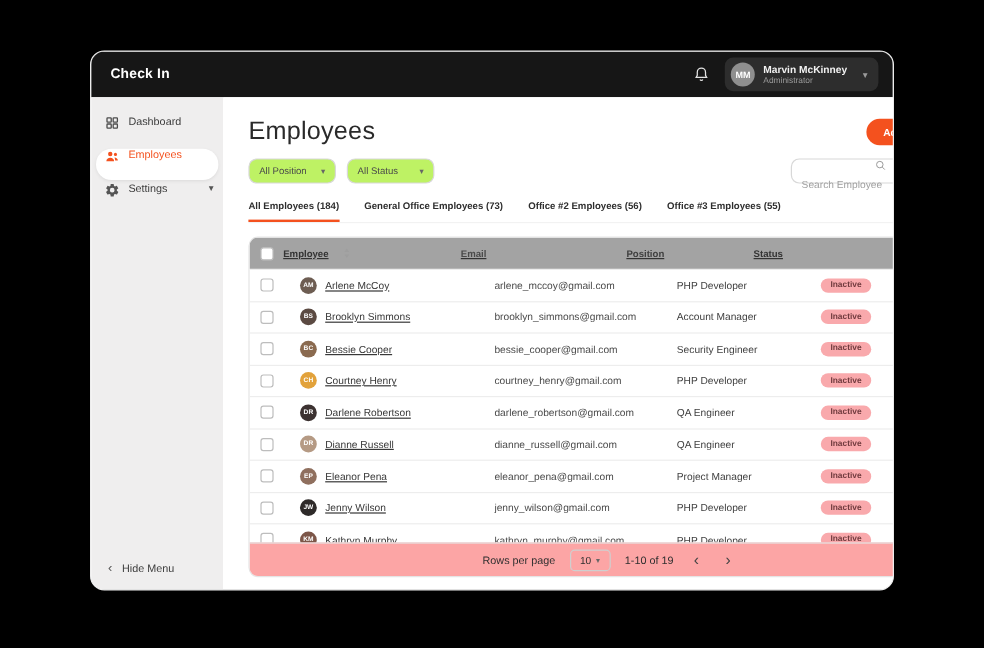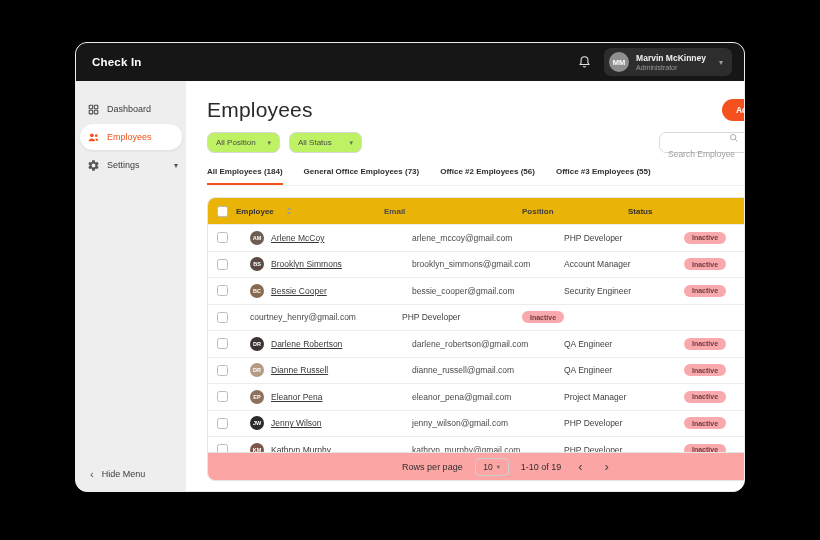--- a/index.html
+++ b/index.html
@@ -13,21 +13,21 @@
   .bell { width:15px; height:16px; display:flex; align-items:center; cursor:pointer; }
   .user-chip { background:#2d2d2d; border-radius:7px; display:flex; align-items:center; gap:7px; padding:4px 9px 4px 5px; cursor:pointer; }
   .user-avatar { width:20px; height:20px; border-radius:50%; background:#8f8f8f; color:#fff; font-size:7.5px; font-weight:bold; display:flex; align-items:center; justify-content:center; }
   .user-name { color:#f2f2f2; font-size:8.5px; font-weight:bold; line-height:10px; }
   .user-role { color:#9b9b9b; font-size:7px; line-height:9px; }
   .chip-caret { color:#9b9b9b; font-size:8px; margin-left:6px; }
 
   
   .content { display:flex; height:410px; }
   .sidebar { width:110px; background:#efeeee; position:relative; padding-top:13px; flex:none; }
-  .side-item { height:26px; display:flex; align-items:center; gap:7px; padding:0 8px 0 11px; font-size:9px; color:#3c3c3c; cursor:pointer; margin:2px 0; }
+  .side-item { height:26px; display:flex; align-items:flex-start; gap:7px; padding:0 8px 0 11px; font-size:9px; color:#3c3c3c; cursor:pointer; margin:2px 0; }
   .side-item .ic { width:13px; height:13px; flex:none; display:flex; align-items:center; justify-content:center; }
   .side-item.active { background:#fff; border-radius:15px; margin:2px 4px; padding-left:7px; color:#F4511E; box-shadow:0 1px 3px rgba(0,0,0,.08); }
   .side-caret { margin-left:auto; color:#555; font-size:8px; }
   .hide-menu { position:absolute; bottom:11px; left:14px; display:flex; align-items:center; gap:8px; font-size:9px; color:#3c3c3c; cursor:pointer; }
   .hide-menu .chv { font-size:11px; color:#555; }
 
   .main { flex:1; background:#fff; padding:17px 15px 0 21px; position:relative; }
 
   
   .main-head { display:flex; align-items:center; }
@@ -42,21 +42,21 @@
   .search-box input { border:none; outline:none; width:100%; font-family:inherit; font-size:8.5px; color:#444; background:transparent; }
   .search-box input::placeholder { color:#9f9f9f; }
 
   
   .tabs { display:flex; gap:21px; margin-top:14px; border-bottom:1px solid #f2f2f2; }
   .tab { font-size:8px; font-weight:bold; color:#2e2e2e; padding-bottom:7px; cursor:pointer; border-bottom:2px solid transparent; }
   .tab.active { border-bottom-color:#F4511E; }
 
   
   .card { margin-top:11px; border:1px solid #e5e5e5; border-radius:8px; height:284px; position:relative; overflow:hidden; background:#fff; }
-  .thead { height:26px; background:#eab308; display:flex; align-items:center; font-size:8px; font-weight:bold; color:#333; }
+  .thead { height:26px; background:#a3a3a3; display:flex; align-items:center; font-size:8px; font-weight:bold; color:#333;text-decoration:underline; }
   .tbody { height:258px; overflow:hidden; }
   .trow { height:26.5px; display:flex; align-items:center; border-top:1px solid #ededed; font-size:8.5px;gap:14px; }
   .c-check { width:28px; display:flex; justify-content:center; flex:none; }
   .c-emp { width:148px; display:flex; align-items:center; gap:7px; flex:none; }
   .c-email { width:138px; flex:none; color:#4a4a4a; }
   .c-pos { width:106px; flex:none; color:#3f3f3f; }
   .c-status { width:52px; flex:none; display:flex; }
   .c-actions { flex:1; display:flex; align-items:center; justify-content:flex-end; gap:13px; padding-right:19px; }
   .checkbox { width:11px; height:11px; border:1px solid #bdbdbd; border-radius:2.5px; background:#fff; cursor:pointer; display:inline-block; }
   .avatar { width:14px; height:14px; border-radius:50%; color:#fff; font-size:5.5px; font-weight:bold; display:flex; align-items:center; justify-content:center; flex:none; }
@@ -287,20 +287,24 @@
                     </g>
                   </svg>
       </span>
     </div>
   </div>
 
   <div class="trow">
     <div class="c-check">
                 <span class="checkbox"></span>
               </div>
+    <div class="c-emp">
+      <span class="avatar" style="background:#e2a23b">CH</span>
+      <a class="name">Courtney Henry</a>
+    </div>
     <div class="c-email">courtney_henry@gmail.com</div>
     <div class="c-pos">PHP Developer</div>
     <div class="c-status">
                 <span class="badge">Inactive</span>
               </div>
     <div class="c-actions">
       <span class="icon-btn">
         <svg viewBox="0 0 24 24" width="11" height="11">
                     <path fill="#474747" d="M3 17.25V21h3.75L17.81 9.94l-3.75-3.75L3 17.25zM20.71 7.04a1 1 0 0 0 0-1.41l-2.34-2.34a1 1 0 0 0-1.41 0l-1.83 1.83 3.75 3.75 1.83-1.83z"></path>
                   </svg>

